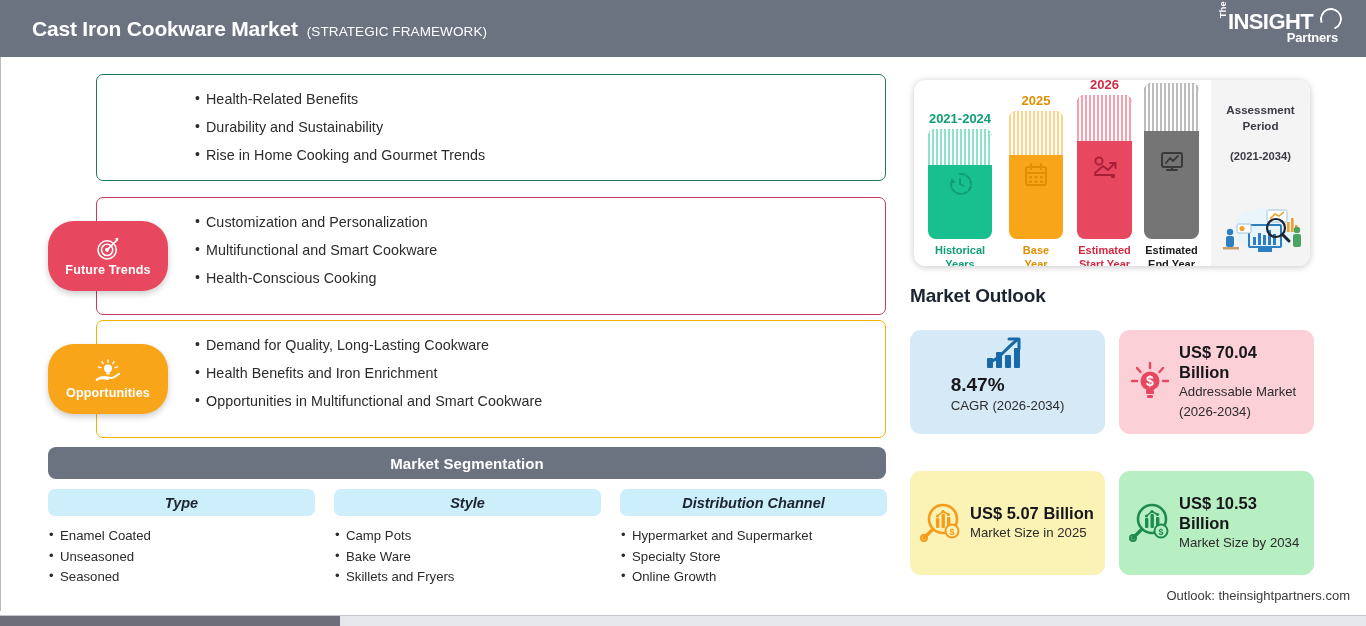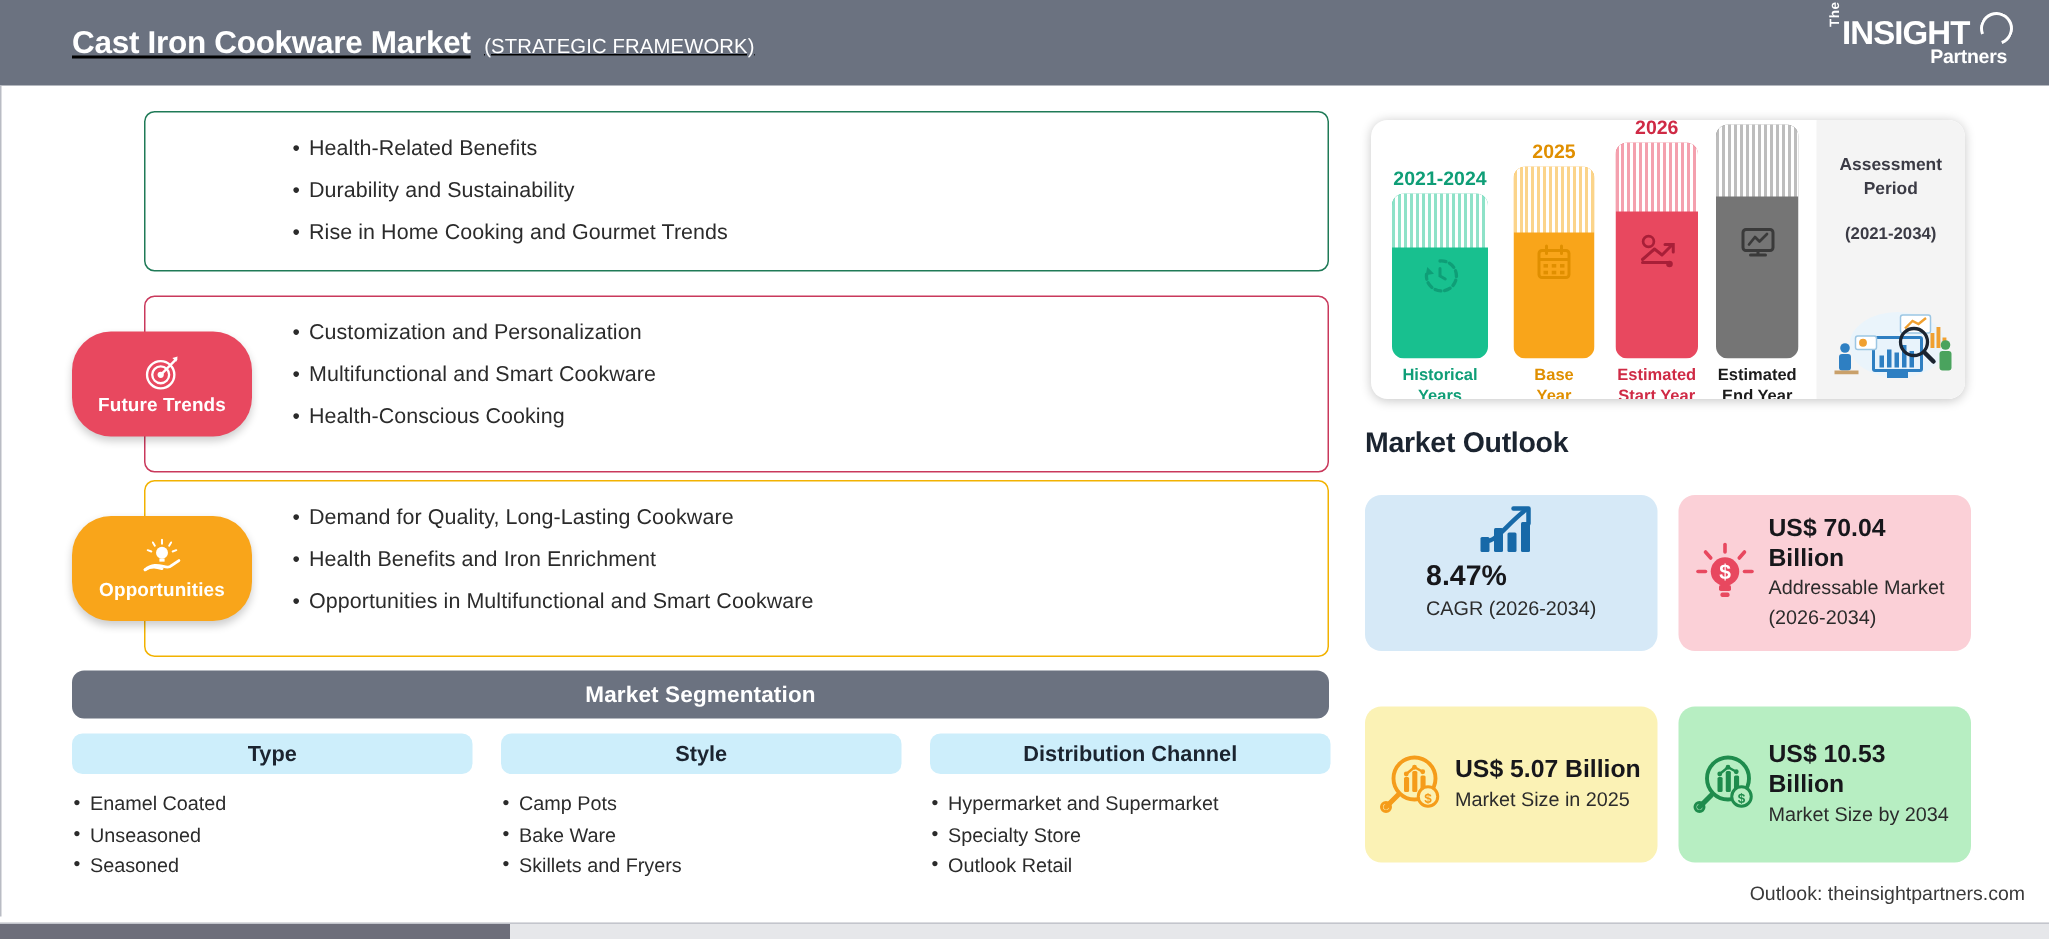--- a/index.html
+++ b/index.html
@@ -10,21 +10,21 @@
     overflow: hidden;
   }
   #page { position: relative; width: 1366px; height: 626px; background: #fff; }
 
   
   #header {
     position: absolute; left: 0; top: 0; width: 1366px; height: 57px;
     background: #6b7280;
     display: flex; align-items: center;
   }
-  #header-title-wrap { display: flex; align-items: baseline; margin-left: 48px; text-decoration: underline; }
+  #header-title-wrap { display: flex; align-items: baseline; margin-left: 32px; }
   #header-title {
     color: #ffffff; font-size: 21px; font-weight: bold; letter-spacing: -0.2px;
   }
   #header-subtitle {
     color: #ffffff; font-size: 13.5px; font-weight: normal; margin-left: 9px;
     letter-spacing: 0.1px;
   }
   
   #logo { position: absolute; right: 22px; top: 8px; width: 128px; height: 42px; }
   #logo .the {
@@ -89,21 +89,21 @@
     display: flex; align-items: center; justify-content: center;
     letter-spacing: 0.1px;
   }
   .seg-col { position: absolute; top: 432px; width: 267px; }
   #seg-col-0 { left: 48px; }
   #seg-col-1 { left: 334px; }
   #seg-col-2 { left: 620px; }
   .seg-head {
     height: 27px; background: #cdeefb; border-radius: 7px;
     display: flex; align-items: center; justify-content: center;
-    font-size: 14.5px; font-weight: bold; color: #1b2430;
+    font-size: 14.5px; font-weight: bold; color: #1b2430; font-style: italic;
   }
   .seg-col ul { list-style: none; margin: 10px 0 0 0; padding: 0; }
   .seg-col li {
     position: relative; font-size: 13.2px; color: #2b2b2b;
     line-height: 20.5px; padding-left: 12px; white-space: nowrap;
   }
   .seg-col li::before {
     content: "•"; position: absolute; left: 1px; top: -1px; font-size: 13px; color: #2b2b2b;
   }
 
@@ -270,21 +270,21 @@
         <li>Bake Ware</li>
         <li>Skillets and Fryers</li>
       </ul>
     </div>
 
     <div class="seg-col" id="seg-col-2">
       <div class="seg-head">Distribution Channel</div>
       <ul>
         <li>Hypermarket and Supermarket</li>
         <li>Specialty Store</li>
-        <li>Outlook Retail</li>
+        <li>Online Growth</li>
       </ul>
     </div>
   </div>
 
   <div id="right-col">
 
     <div id="timeline-card">
 
       <div class="tl-bar-wrap" style="left:14px; width:64px; height:110px;">
         <div class="tl-year" style="top:-18px; color:#0f9e77;">2021-2024</div>

